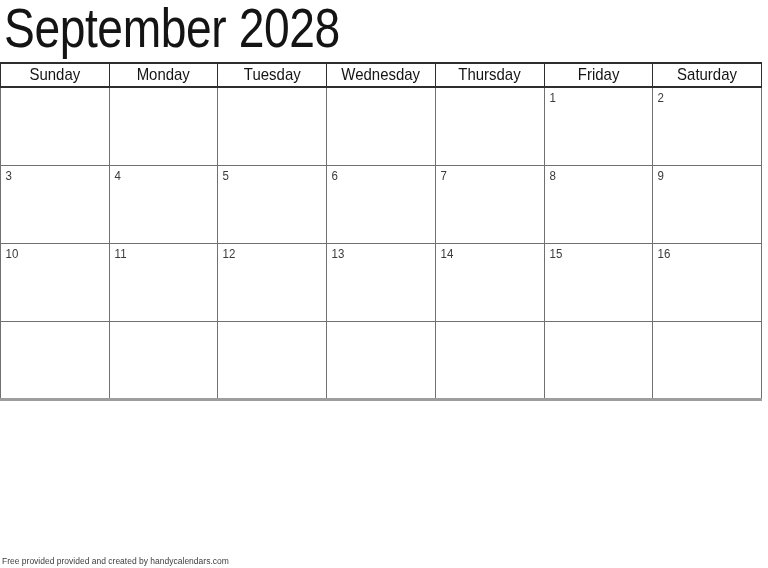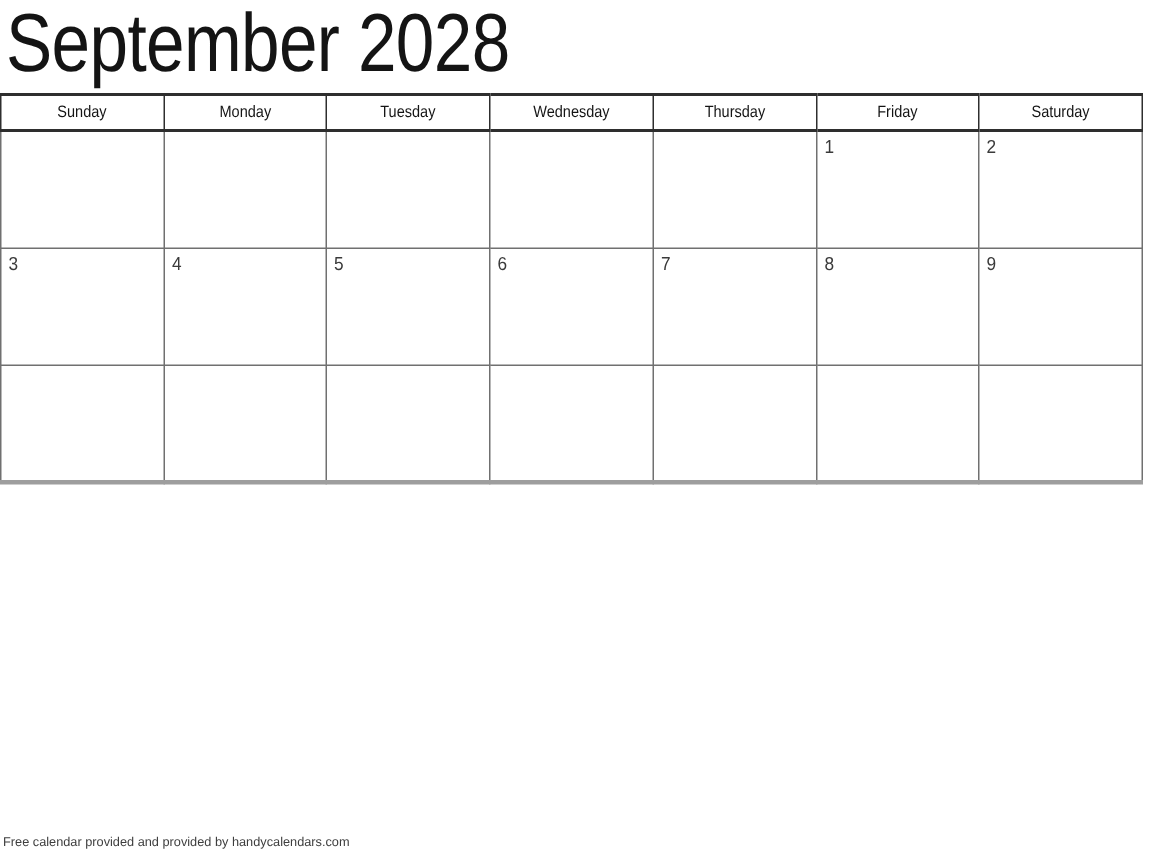--- a/index.html
+++ b/index.html
@@ -49,21 +49,21 @@
     border-left: 1px solid var(--grid-line);
     border-right: 1px solid var(--grid-line);
     border-bottom: 3px solid var(--bottom-border);
   }
   table.cal-grid thead tr { height: 24px; }
   table.cal-grid th {
     border: 1px solid var(--header-border);
     border-top: 2px solid var(--header-border);
     border-bottom: 2px solid var(--header-border);
     font-weight: 400;
-    font-size: 11px;
+    font-size: 17px;
     color: var(--title-color);
     text-align: center;
     vertical-align: middle;
     padding: 0;
   }
   table.cal-grid th .hd {
     display: inline-block;
     transform: scaleX(0.88);
     transform-origin: 50% 50%;
     white-space: nowrap;
@@ -126,26 +126,35 @@
         <tr>
           <td><span class="day-num">3</span></td>
           <td><span class="day-num">4</span></td>
           <td><span class="day-num">5</span></td>
           <td><span class="day-num">6</span></td>
           <td><span class="day-num">7</span></td>
           <td><span class="day-num">8</span></td>
           <td><span class="day-num">9</span></td>
         </tr>
         <tr>
+          <td><span class="day-num">10</span></td>
+          <td><span class="day-num">11</span></td>
+          <td><span class="day-num">12</span></td>
+          <td><span class="day-num">13</span></td>
+          <td><span class="day-num">14</span></td>
+          <td><span class="day-num">15</span></td>
+          <td><span class="day-num">16</span></td>
+        </tr>
+        <tr>
           <td><span class="day-num"></span></td>
           <td><span class="day-num"></span></td>
           <td><span class="day-num"></span></td>
           <td><span class="day-num"></span></td>
           <td><span class="day-num"></span></td>
           <td><span class="day-num"></span></td>
           <td><span class="day-num"></span></td>
         </tr>
       </tbody>
   </table>
 
-  <div class="cal-footer">Free calendar provided and provided by handycalendars.com</div>
+  <div class="cal-footer">Free provided provided and created by handycalendars.com</div>
 
 </div>
 
 </body></html>

